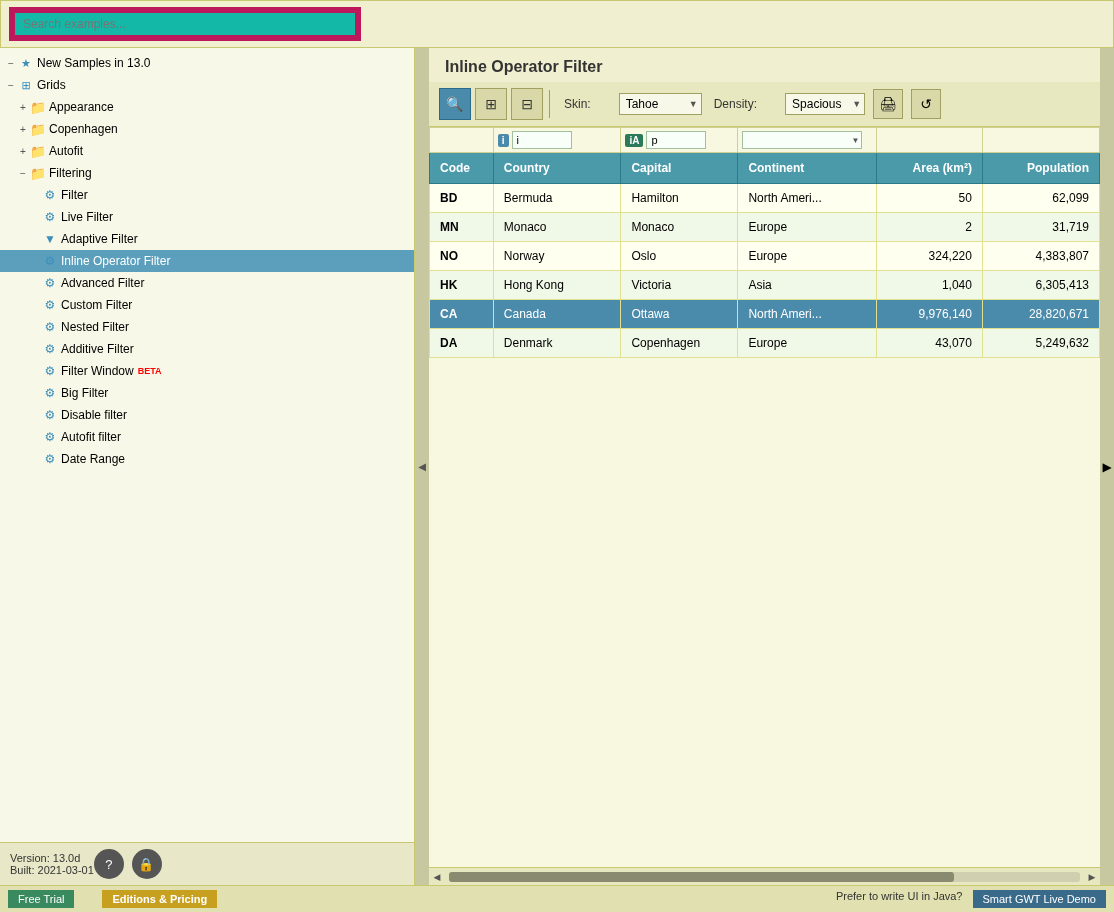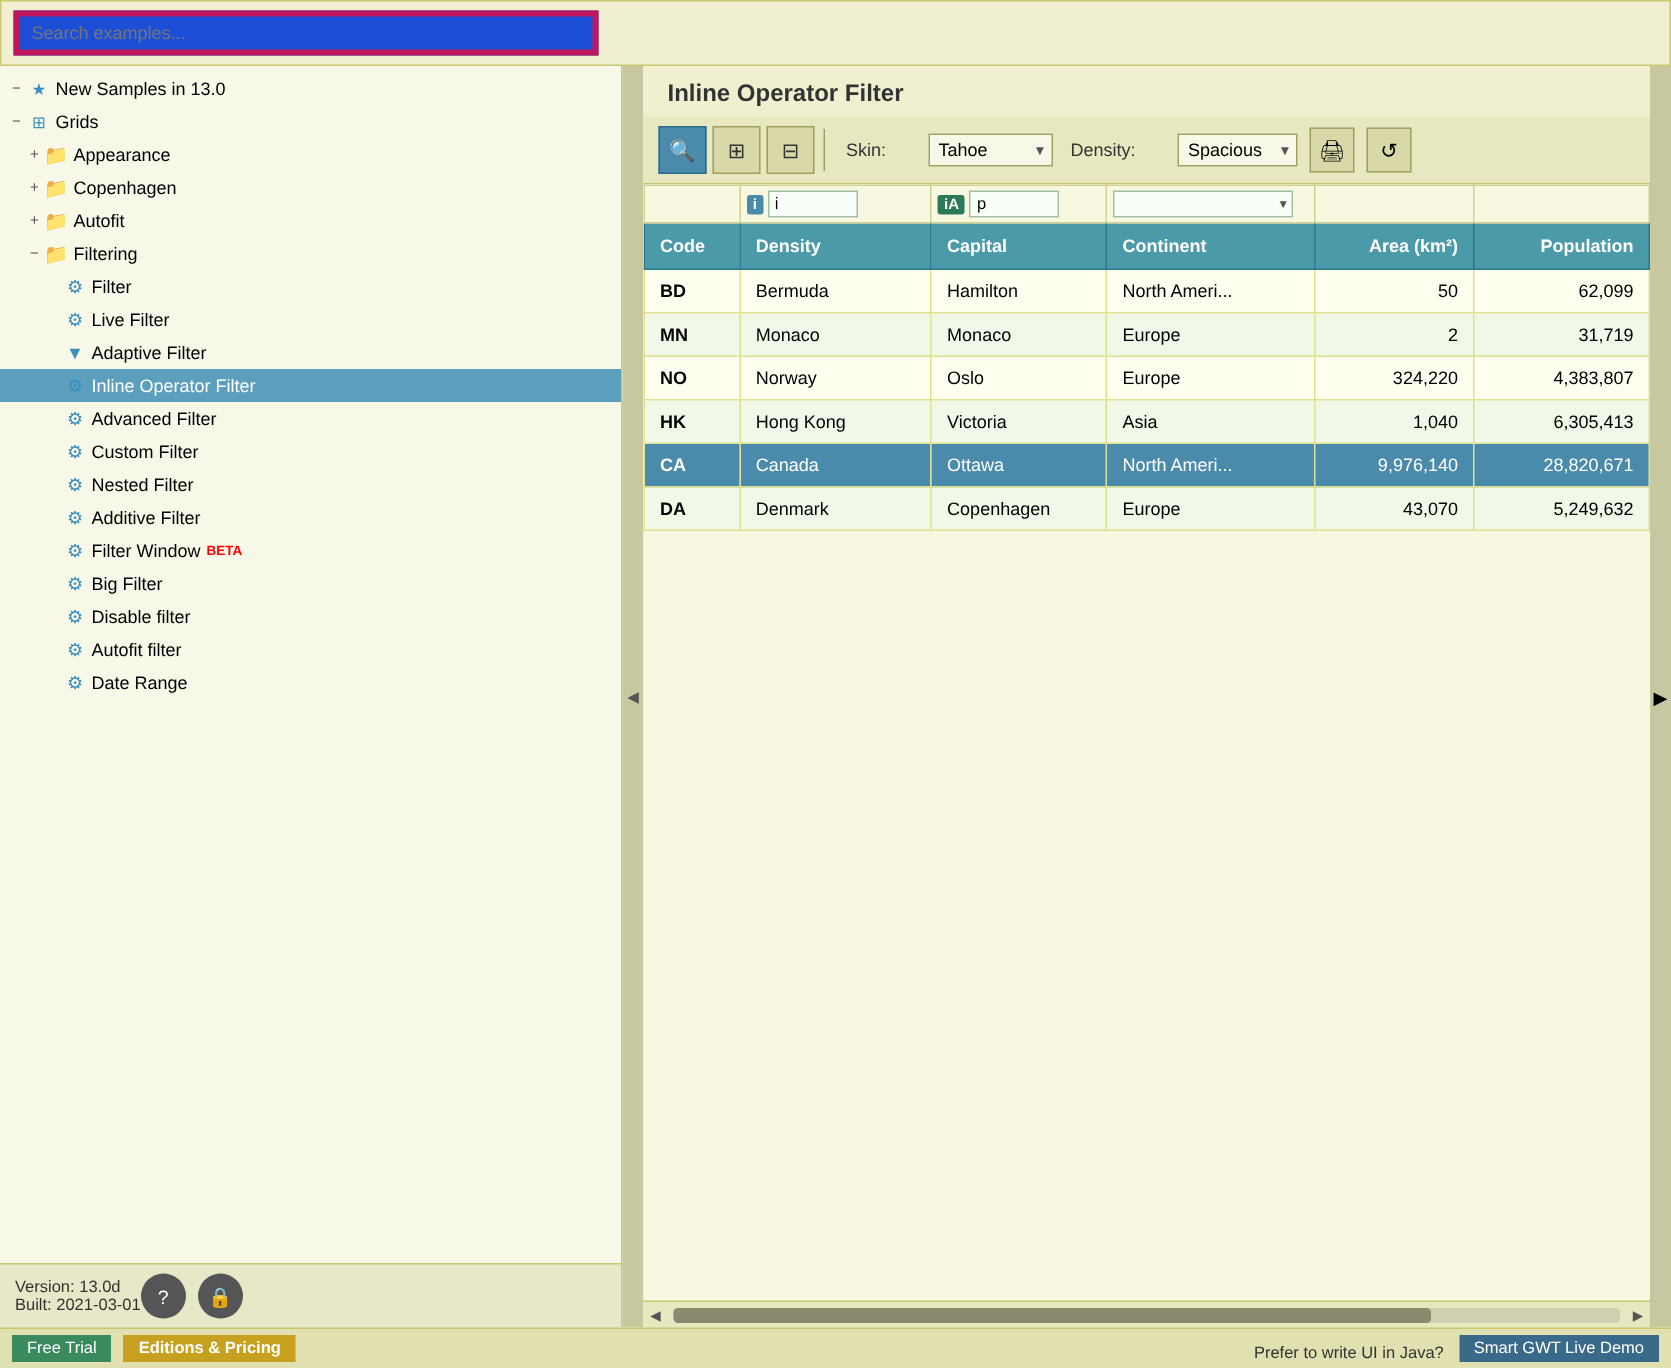--- a/index.html
+++ b/index.html
@@ -1,21 +1,21 @@
 <!DOCTYPE html>
 <html><head>
   <meta charset="utf-8">
   <style>
     * { box-sizing: border-box; margin: 0; padding: 0; }
     body { font-family: Arial, sans-serif; font-size: 12px; background: #f0f0d0; width: 1114px; height: 912px; overflow: hidden; }
 
     
     .main-wrapper { display: flex; flex-direction: column; height: 912px; }
     .top-search { background: #f0f0d0; border: 1px solid #c8c870; padding: 6px 8px; }
-    .top-search input { width: 390px; padding: 4px 8px; border: 4px solid #be185d; background: #1d4ed8; font-size: 12px; }
+    .top-search input { width: 352px; padding: 4px 8px; border: 6px solid #be185d; background: #14b8a6; font-size: 12px; }
     .content-area { display: flex; flex: 1; overflow: hidden; }
 
     
     .sidebar { width: 415px; background: #f8f8e8; border-right: 1px solid #c8c870; display: flex; flex-direction: column; overflow: hidden; }
     .sidebar-tree { flex: 1; overflow-y: auto; padding: 4px 0; }
     .sidebar-footer { padding: 6px 10px; background: #e8e8c8; border-top: 1px solid #c8c870; display: flex; align-items: center; justify-content: flex-start; }
     .version-info { font-size: 11px; color: #333; }
     .footer-icons { display: flex; gap: 8px; }
     .footer-icon-btn { width: 30px; height: 30px; border-radius: 50%; background: #555; color: white; border: none; cursor: pointer; font-size: 13px; display: flex; align-items: center; justify-content: center; }
 
@@ -91,22 +91,22 @@
     
     .grid-scrollbar-area { display: flex; align-items: center; background: #e8e8c0; border-top: 1px solid #c8c870; height: 18px; }
     .grid-scrollbar-track { flex: 1; height: 10px; background: #d0d0b0; margin: 0 4px; border-radius: 3px; }
     .grid-scrollbar-thumb { width: 80%; height: 10px; background: #8a8a70; border-radius: 3px; }
     .scroll-arrow { width: 16px; font-size: 9px; color: #555; cursor: pointer; text-align: center; }
 
     
     .bottom-bar { display: flex; align-items: center; background: #e0e0b0; border-top: 1px solid #c8c870; padding: 4px 8px; justify-content: space-between; }
     .bottom-left { display: flex; gap: 8px; }
     .btn-free-trial { background: #3a8a60; color: white; padding: 3px 10px; border: none; cursor: pointer; font-size: 11px; font-weight: normal; }
-    .btn-editions { background: #c8a020; color: white; padding: 3px 10px; border: none; cursor: pointer; font-size: 11px; font-weight: bold; }
-    .bottom-right { display: flex; align-items: flex-end; gap: 10px; padding-left: 21px; }
+    .btn-editions { background: #c8a020; color: white; padding: 3px 10px; border: none; cursor: pointer; font-size: 11px; font-weight: bold; margin-left: 20px; }
+    .bottom-right { display: flex; align-items: flex-start; gap: 10px; padding-left: 21px; }
     .prefer-java { font-size: 11px; color: #333; }
     .btn-smart-gwt { background: #3a6a8a; color: white; padding: 3px 10px; border: none; cursor: pointer; font-size: 11px; }
 
     
     .right-collapse { width: 14px; background: #c8c8a0; display: flex; align-items: center; justify-content: center; cursor: pointer; }
   </style>
 </head>
 <body>
 
 <div class="main-wrapper">
@@ -287,21 +287,21 @@
                     <option>Asia</option>
                   </select>
                 </div>
               </td>
               <td style="width:100px;"></td>
               <td style="width:110px;"></td>
             </tr>
 
             <tr class="header-row">
               <th>Code</th>
-              <th>Density</th>
+              <th>Country</th>
               <th>Capital</th>
               <th>Continent</th>
               <th>Area (km²)</th>
               <th>Population</th>
             </tr>
           </thead>
           <tbody id="grid-tbody">
 
           <tr class="data-row">
     <td>BD</td>

